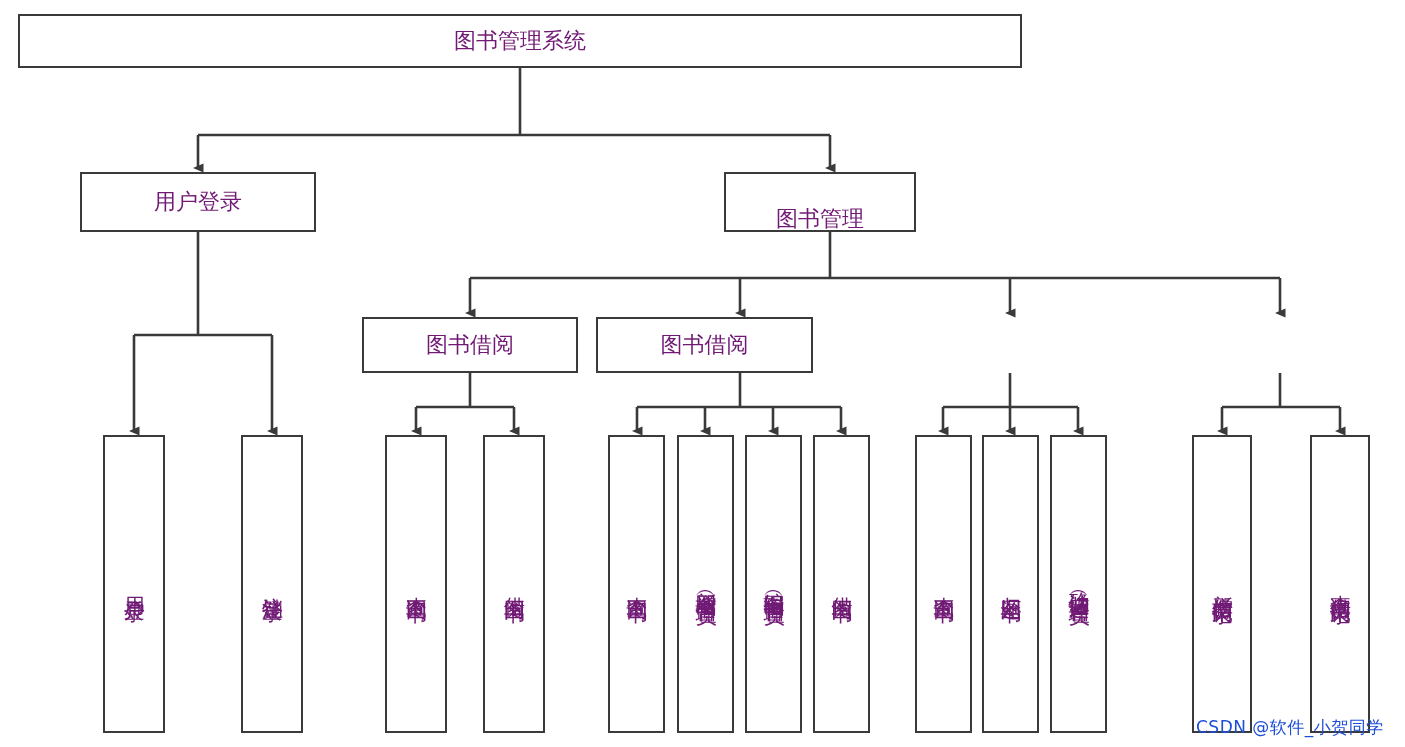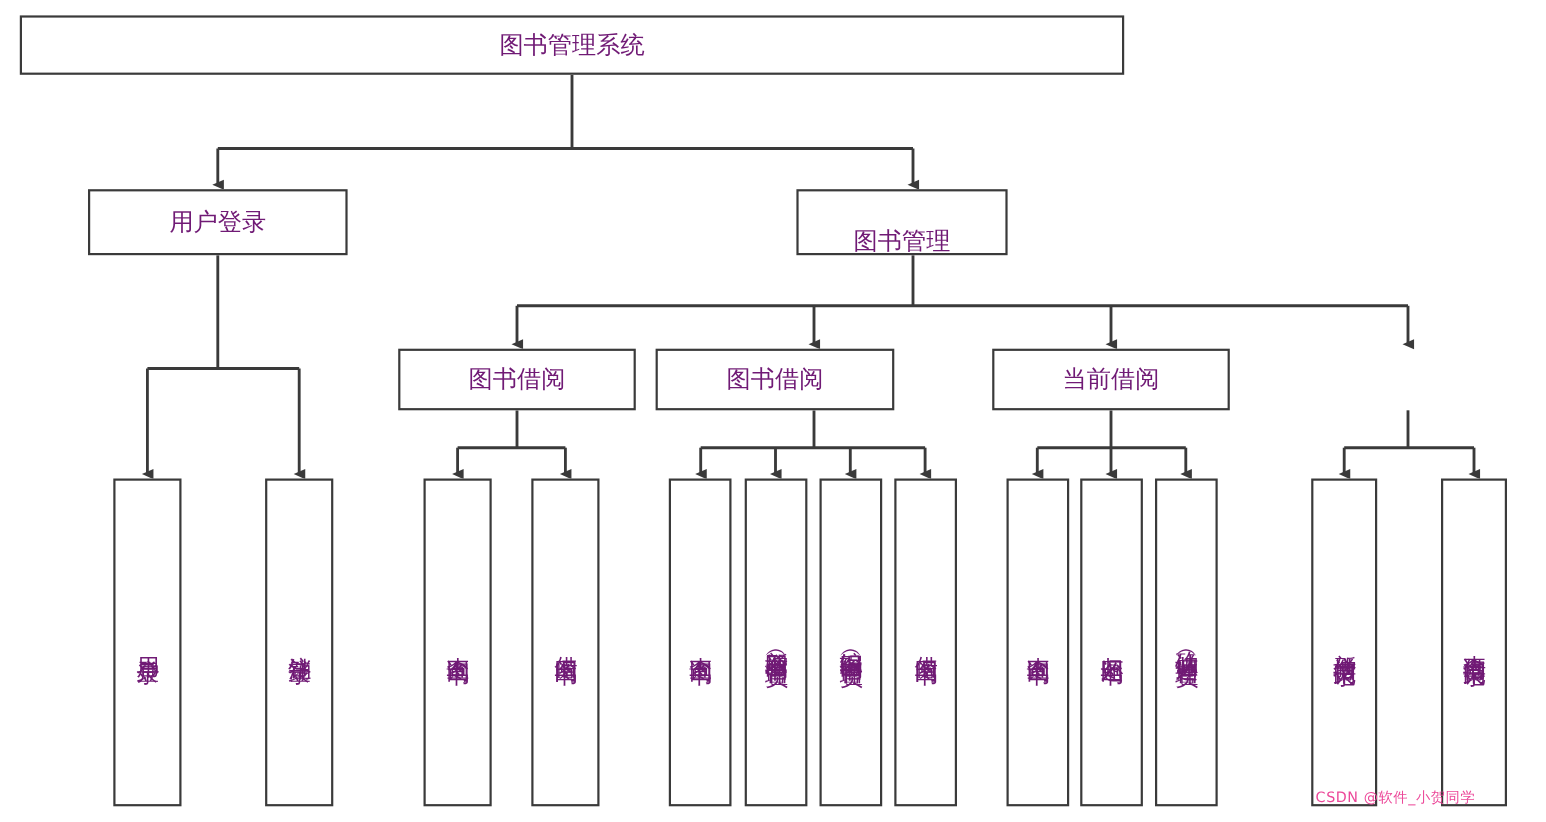--- a/index.html
+++ b/index.html
@@ -55,22 +55,22 @@
     writing-mode: vertical-rl;
     text-orientation: upright;
     font-size: 21px;
     letter-spacing: 2px;
     line-height: 1;
     max-height: 286px;
   }
   .watermark {
     position: absolute;
     font-family: "DejaVu Sans", "Liberation Sans", sans-serif;
-    font-size: 13px;
-    color: #ec4899;
+    font-size: 17px;
+    color: #1d4ed8;
     white-space: nowrap;
     letter-spacing: 0.5px;
     text-align: right;
   }
 </style>
 </head>
 <body>
 
 <div id="stage">
 
@@ -135,23 +135,20 @@
   <div class="node-box horiz" style="left:724px; top:172px; width:192px; height:60px;align-items:flex-end;">
     <span class="node-label">图书管理</span>
   </div>
 
   <div class="node-box horiz" style="left:362px; top:317px; width:216px; height:56px;">
     <span class="node-label">图书借阅</span>
   </div>
   <div class="node-box horiz" style="left:596px; top:317px; width:217px; height:56px;">
     <span class="node-label">图书借阅</span>
   </div>
-  <div class="node-box horiz" style="left:902px; top:317px; width:216px; height:56px;">
-    <span class="node-label">当前借阅</span>
-  </div>
 
   <div class="node-box leaf" style="left:103px; top:435px; width:62px; height:298px;">
     <span class="node-label">用户登录</span>
   </div>
   <div class="node-box leaf" style="left:241px; top:435px; width:62px; height:298px;">
     <span class="node-label">注销登录</span>
   </div>
 
   <div class="node-box leaf" style="left:385px; top:435px; width:62px; height:298px;">
     <span class="node-label">查询图书</span>

